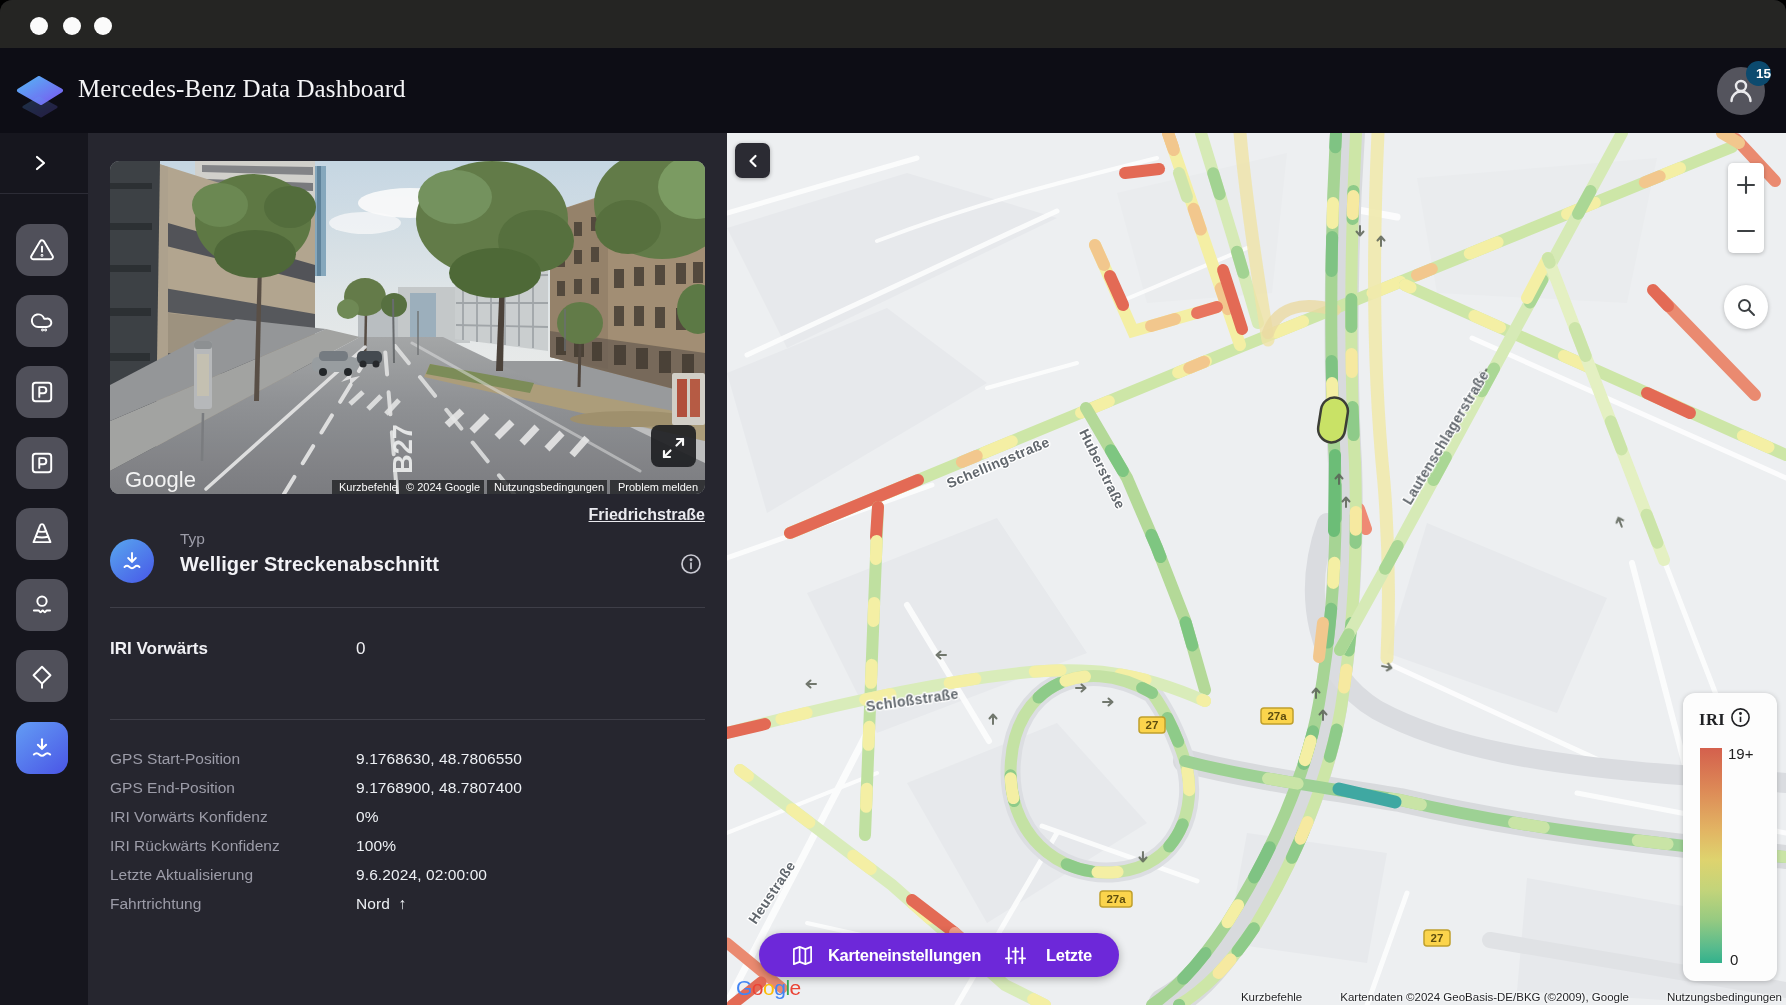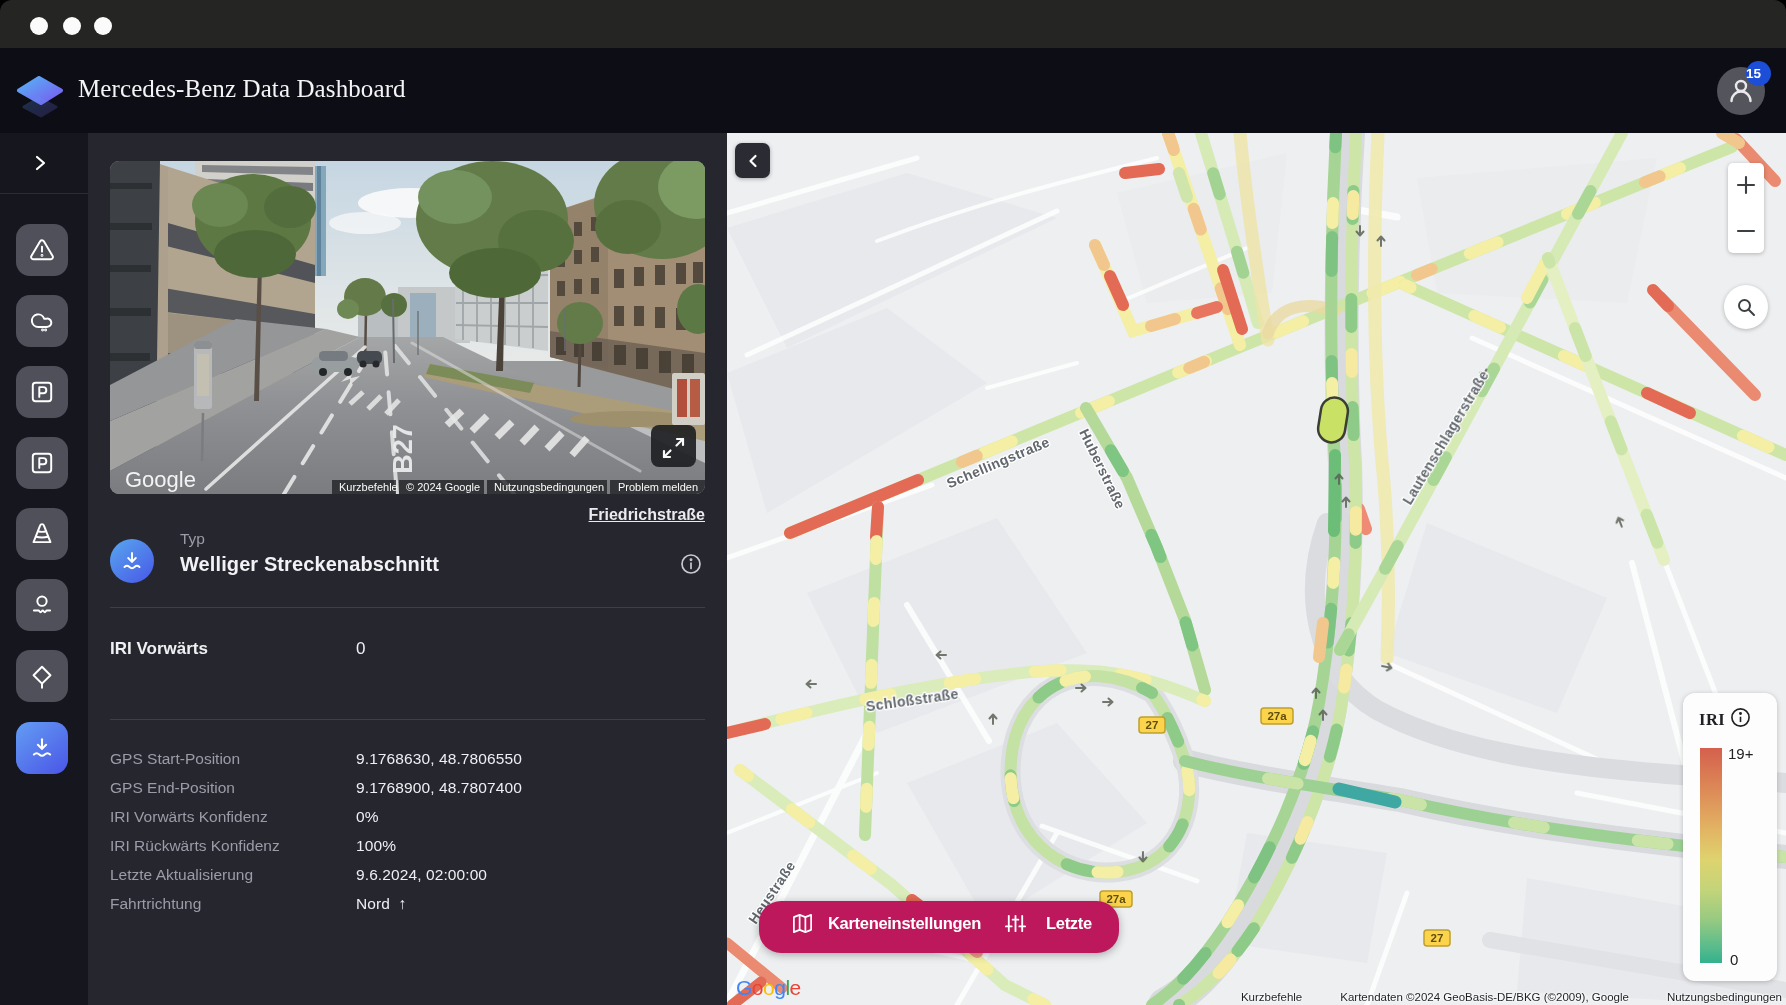--- a/index.html
+++ b/index.html
@@ -10,21 +10,21 @@
   .titlebar { position:absolute; left:0; top:0; width:1786px; height:48px; background:#252523; }
   .dot { position:absolute; top:17px; width:18px; height:18px; border-radius:50%; background:#fbfbfb; }
   
   .header { position:absolute; left:0; top:48px; width:1786px; height:85px; background:#0d0d15; }
   .logo { position:absolute; left:16px; top:28px; }
   .apptitle { position:absolute; left:78px; top:27px; font-family:"Liberation Serif", serif;
     font-size:25px; font-weight:500; color:#f4f4f6; letter-spacing:0.1px; }
   .avatar { position:absolute; right:21px; top:19px; width:48px; height:48px; border-radius:50%;
     background:#54545d; }
   .badge { position:absolute; right:15px; top:13px; width:25px; height:25px; border-radius:50%;
-    background:#1d4ed8; color:#fff; font-size:13.5px; font-weight:700; text-align:left; line-height:25px; }
+    background:#0c4a6e; color:#fff; font-size:13.5px; font-weight:700; text-align:right; line-height:25px; }
   
   .sidebar { position:absolute; left:0; top:133px; width:88px; height:872px; background:#16161e; }
   .sb-chevron { position:absolute; left:30px; top:20px; }
   .sb-div { position:absolute; left:0; top:60px; width:88px; height:1px; background:#2c2c36; }
   .sb-btn { position:absolute; left:16px; width:52px; height:52px; border-radius:14px; background:#50505a;
     display:flex; align-items:center; justify-content:center; }
   .sb-btn.active { background:linear-gradient(140deg,#639df4 0%,#4a55e6 100%); }
   
   .panel { position:absolute; left:88px; top:133px; width:639px; height:872px; background:#26262f; }
   .photo { position:absolute; left:22px; top:28px; width:595px; height:333px; border-radius:9px;
@@ -50,21 +50,21 @@
     box-shadow:0 1px 4px rgba(0,0,0,.25); }
   .searchbtn { position:absolute; left:997px; top:152px; width:44px; height:44px; border-radius:50%; background:#fff;
     box-shadow:0 1px 4px rgba(0,0,0,.25); display:flex; align-items:center; justify-content:center; }
   .legend { position:absolute; left:956px; top:560px; width:94px; height:288px; background:#fdfdfd; border-radius:12px;
     box-shadow:0 1px 5px rgba(0,0,0,.22); }
   .legend .t { position:absolute; left:16px; top:17px; font-family:"Liberation Serif", serif; font-size:16.5px; font-weight:700; color:#202124; letter-spacing:0.5px; }
   .lbar { position:absolute; left:17px; top:55px; width:22px; height:215px;
     background:linear-gradient(180deg,#d4604d 0%,#dd8b57 20%,#e2b463 38%,#ded36e 52%,#c3d47a 66%,#96ca81 80%,#57bb8d 93%,#32b18c 100%); }
   .legend .hi { position:absolute; left:45px; top:52px; font-size:15px; color:#222; }
   .legend .lo { position:absolute; left:47px; top:258px; font-size:15px; color:#222; }
-  .pill { position:absolute; left:32px; top:768px; width:360px; height:52px; border-radius:22px; background:#be185d;
+  .pill { position:absolute; left:32px; top:800px; width:360px; height:44px; border-radius:22px; background:#6d28d9;
     box-shadow:0 2px 8px rgba(0,0,0,.3); color:#fff; }
   .pill .k { position:absolute; left:69px; top:13px; font-size:16.5px; font-weight:700; letter-spacing:-0.3px; }
   .pill .f { position:absolute; left:287px; top:13px; font-size:16.5px; font-weight:700; letter-spacing:-0.3px; }
   .glogo { position:absolute; left:9px; top:843px; font-size:21px; font-weight:500; letter-spacing:-0.5px; }
   .attrib { position:absolute; right:4px; bottom:2px; font-size:11.5px; color:#1f2023; text-shadow:0 0 3px #fff,0 0 3px #fff,0 0 3px #fff; }
   .attrib span { margin-left:38px; }
 </style>
 </head>
 <body>
 <div class="window">

